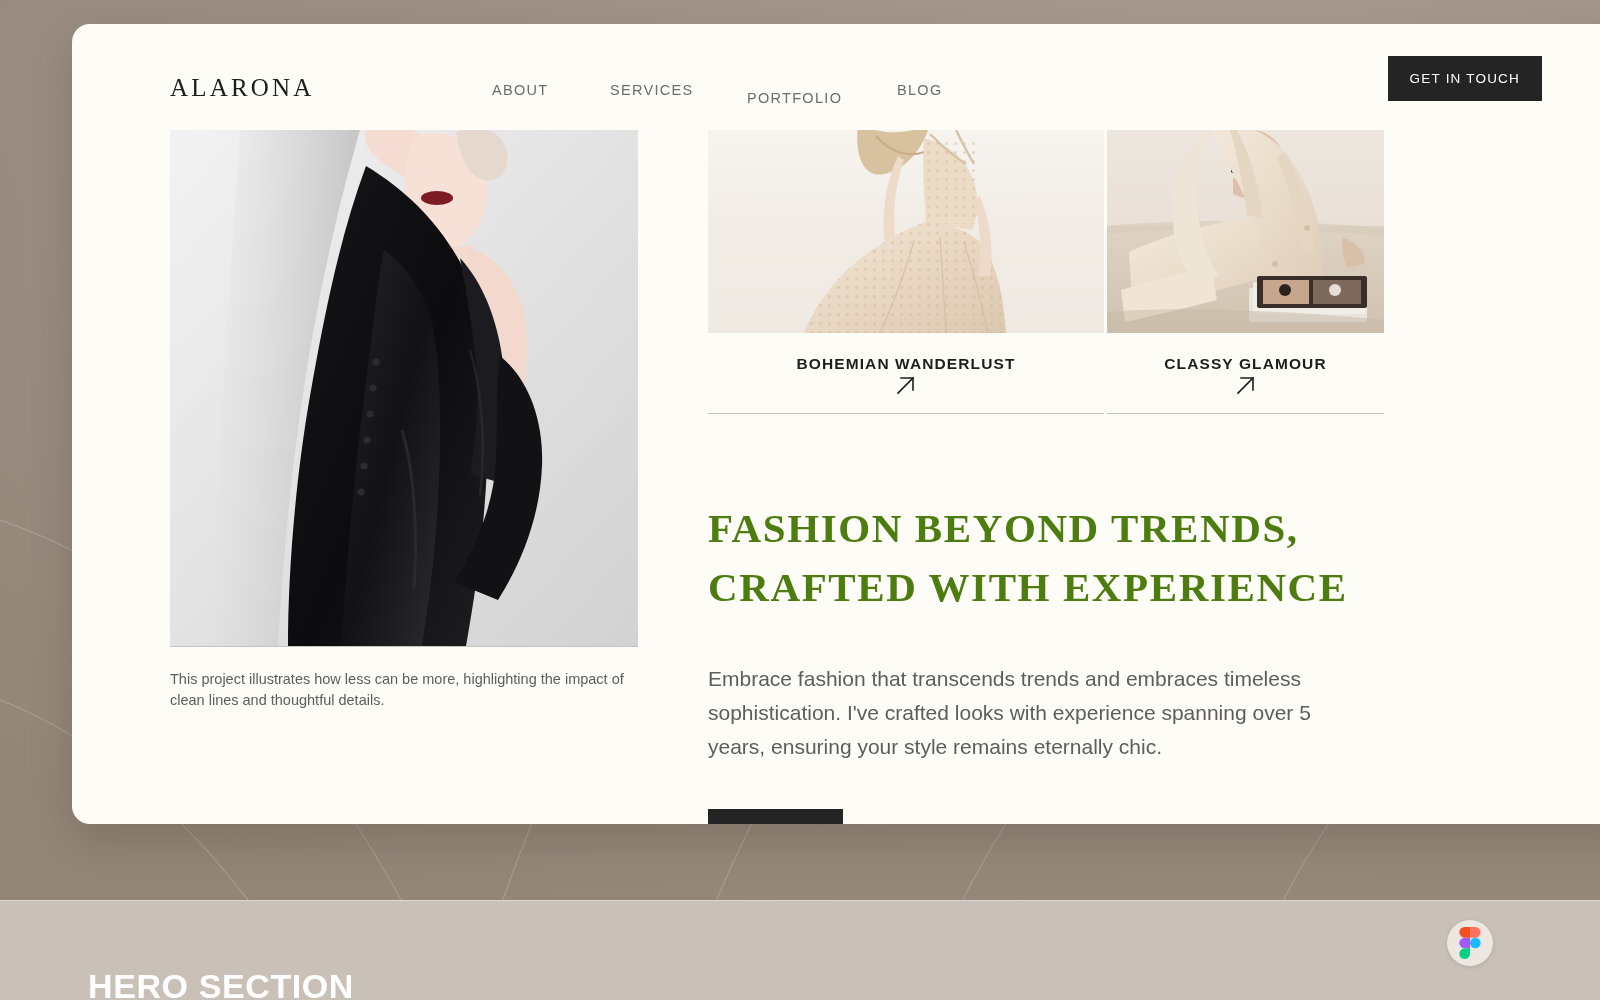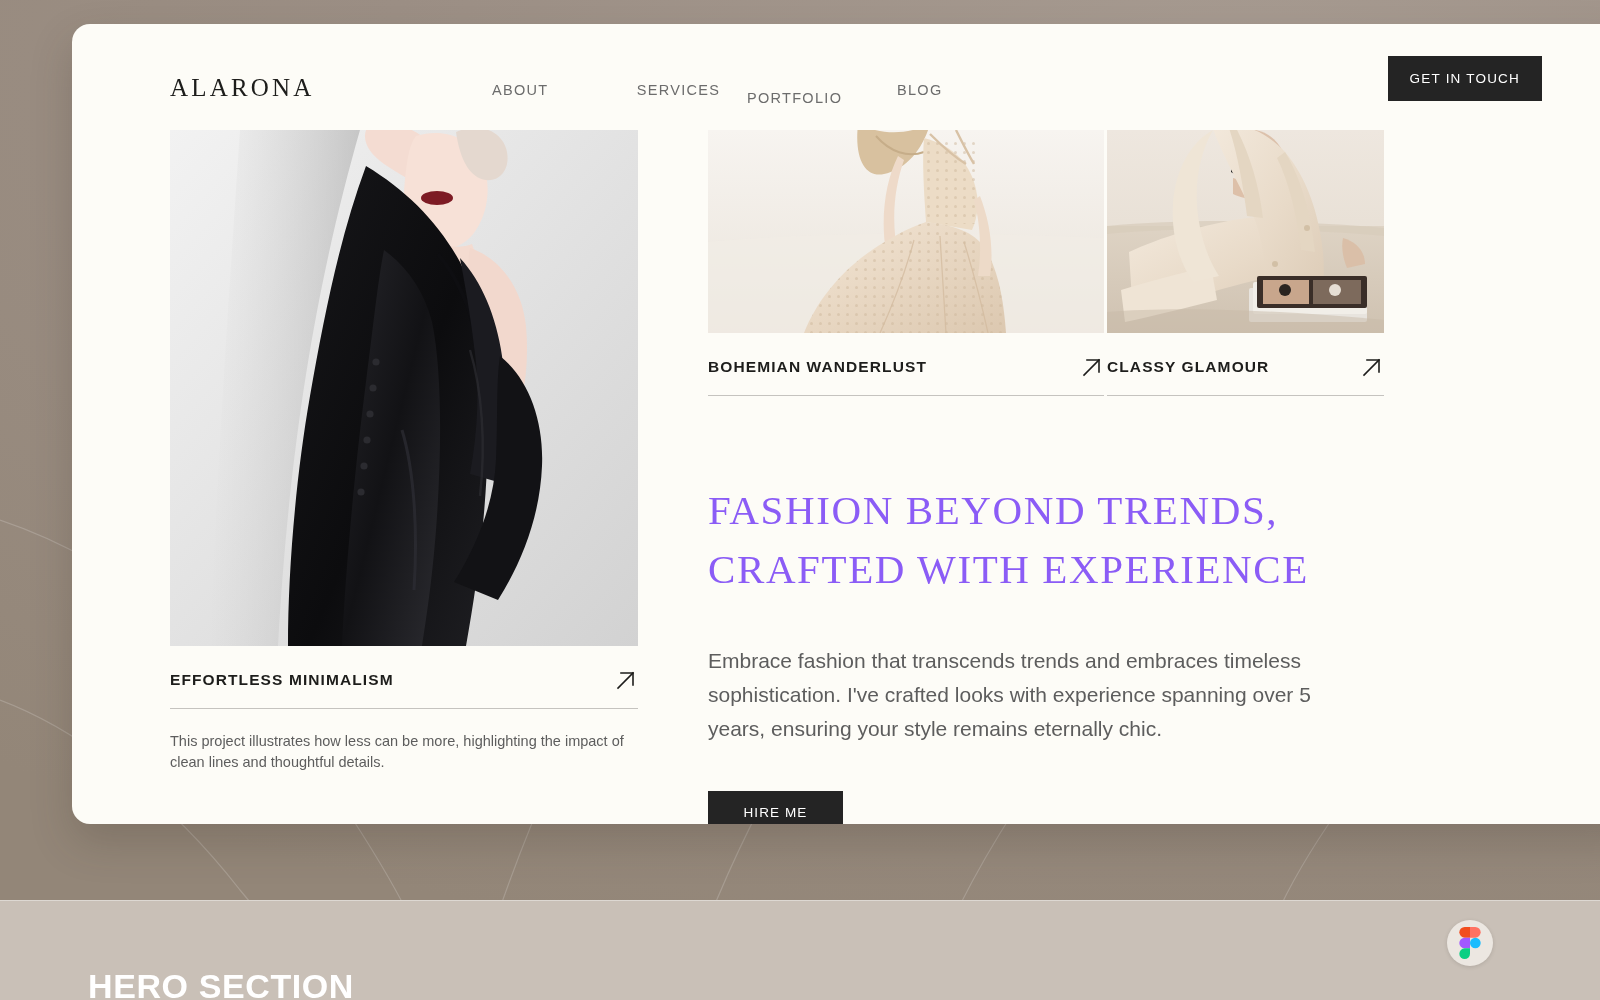--- a/index.html
+++ b/index.html
@@ -60,21 +60,21 @@
   }
   #main-nav {
     position:absolute; left:420px; top:58px;
     display:flex; gap:0;
   }
   #main-nav .nav-item {
     font-size:14.5px; letter-spacing:1.3px; color:#6c6c6c;
     cursor:pointer; white-space:nowrap;
   }
   #main-nav .nav-item:nth-child(1){ width:118px; }
-  #main-nav .nav-item:nth-child(2){ width:137px;text-align:center; }
+  #main-nav .nav-item:nth-child(2){ width:137px; }
   #main-nav .nav-item:nth-child(3){ width:150px;margin-top:8px; }
   #main-nav .nav-item:nth-child(4){ width:80px; }
   #cta-touch {
     position:absolute; right:98px; top:32px;
     background:#242424; color:#ffffff;
     font-size:13.5px; letter-spacing:1.2px;
     padding:0 22px; height:45px;
     display:flex; align-items:center; justify-content:center;
     border:none; cursor:pointer;
     font-family:"Liberation Sans", sans-serif;
@@ -86,21 +86,21 @@
   
   #project-main {
     position:absolute; left:98px; top:0; width:468px;
   }
   #project-main .thumb {
     width:468px; height:516px; overflow:hidden; position:relative;
     background:#e8e8e8;
   }
   .proj-row {
     display:flex; align-items:center; justify-content:space-between;
-    padding-top:22px; padding-bottom:16px;
+    padding-top:22px; padding-bottom:16px;flex-direction:column;
   }
   .proj-title {
     font-size:15.5px; font-weight:bold; letter-spacing:1.1px; color:#1d1d1b;
   }
   .proj-rule { height:1px; background:#c5c3bf; width:100%; }
   #project-main .proj-desc {
     margin-top:22px; font-size:14.5px; line-height:1.45; color:#5d5d5d;
     width:470px;
   }
   .arrow-ico { width:24px; height:24px; display:block; cursor:pointer; }
@@ -109,22 +109,22 @@
   #right-col { position:absolute; left:636px; top:0; width:690px; }
   #cards-row { display:flex; gap:0; }
   #card-boho { width:396px; }
   #card-glam { width:277px; margin-left:3px; }
   #card-boho .thumb { width:396px; height:203px; overflow:hidden; background:#efeae2; position:relative; }
   #card-glam .thumb { width:277px; height:203px; overflow:hidden; background:#e6ded4; position:relative; }
 
   #hero-heading {
     margin-top:85px;
     font-family:"Liberation Serif", serif;
-    font-size:41px; line-height:1.44; color:#8b5cf6;
-    letter-spacing:1.6px; font-weight:normal;
+    font-size:41px; line-height:1.44; color:#4d7c0f;
+    letter-spacing:1.6px; font-weight:bold;
   }
   #hero-para {
     margin-top:45px; font-size:21px; line-height:1.62; color:#5d5d5d;
     width:620px;
   }
   #hero-actions { margin-top:45px; display:flex; gap:27px;flex-direction:column; }
   #btn-hire {
     background:#242424; color:#fff; border:none;
     font-size:13.5px; letter-spacing:1.1px;
     width:135px; height:43px; cursor:pointer;
@@ -238,29 +238,20 @@
             <circle cx="200" cy="284" r="3.6"></circle>
               <circle cx="197" cy="310" r="3.6"></circle>
             <circle cx="194" cy="336" r="3.6"></circle>
               <circle cx="191" cy="362" r="3.6"></circle>
           </g>
 
           <path d="M232 300 C 244 340 248 400 244 460" fill="none" stroke="#2e2e34" stroke-width="3" opacity=".7"></path>
           <path d="M300 220 C 312 260 316 314 310 366" fill="none" stroke="#303036" stroke-width="2.4" opacity=".6"></path>
         </svg>
       </div>
-      <div class="proj-row">
-        <span class="proj-title">EFFORTLESS MINIMALISM</span>
-        <svg class="arrow-ico" viewBox="0 0 24 24">
-          <g stroke="#1d1d1b" stroke-width="1.6" fill="none" stroke-linecap="square">
-            <line x1="4" y1="20" x2="19" y2="5"></line>
-              <polyline points="7,5 19,5 19,17"></polyline>
-          </g>
-        </svg>
-      </div>
       <div class="proj-rule"></div>
       <p class="proj-desc">This project illustrates how less can be more, highlighting the impact of clean lines and thoughtful details.</p>
     </section>
 
     <section id="right-col">
 
       <div id="cards-row">
 
         <div id="card-boho">
           <div class="thumb">

